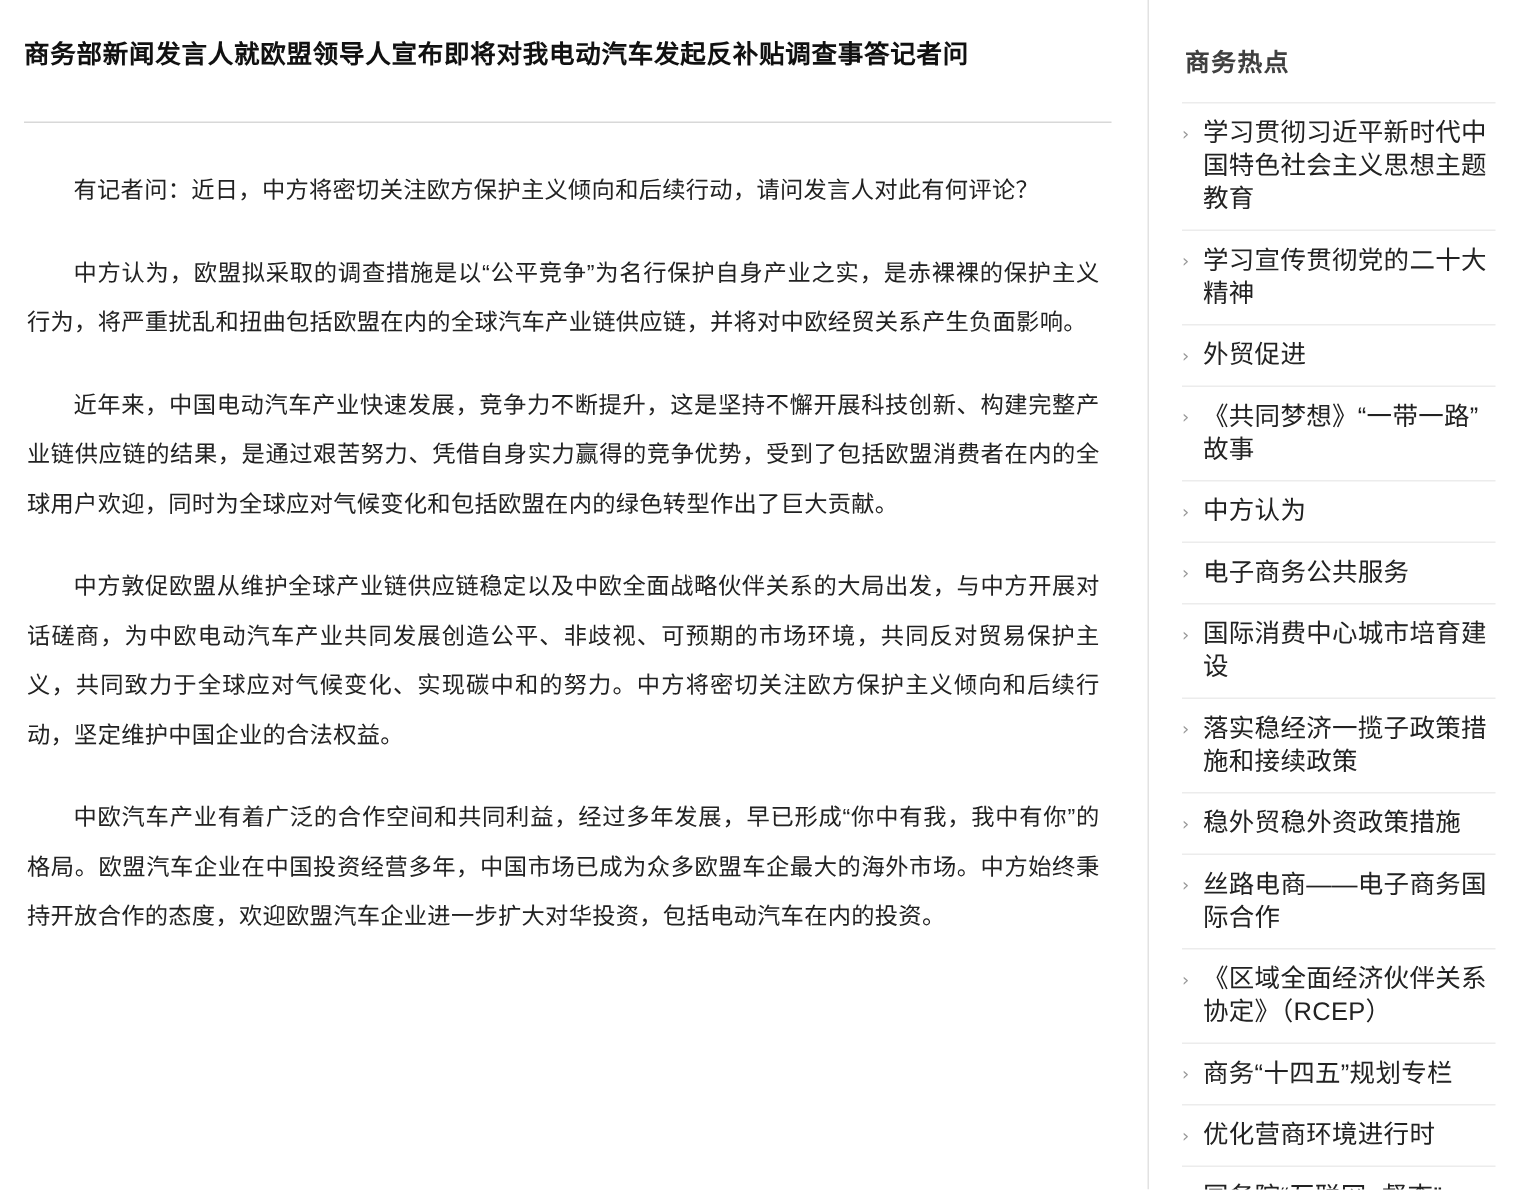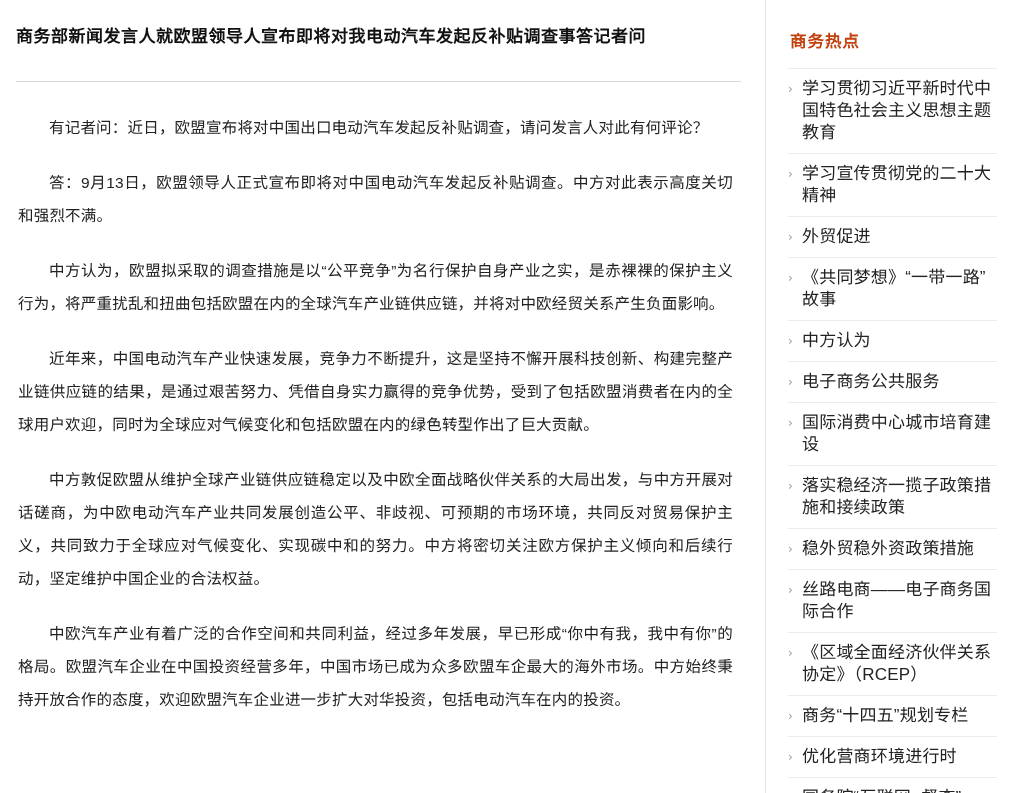--- a/index.html
+++ b/index.html
@@ -64,21 +64,21 @@
   
   .sidebar {
     width: 246px;
     box-sizing: border-box;
     border-left: 1px solid #e2e2e2;
     padding: 22px 14px 0 22px;
   }
   .sidebar-title {
     font-size: 16.5px;
     font-weight: bold;
-    color: #c2410c;
+    color: #404040;
     padding: 6px 0 16px 2px;
     letter-spacing: 1px;
   }
   .hot-list {
     list-style: none;
     margin: 0;
     padding: 0;
   }
   .hot-item {
     display: flex;
@@ -108,22 +108,21 @@
 </style>
 </head>
 <body>
 
 <div class="page">
 
   <div class="article">
     <h1 class="article-title">商务部新闻发言人就欧盟领导人宣布即将对我电动汽车发起反补贴调查事答记者问</h1>
     <hr class="title-rule">
     <div class="article-body">
-      <p class="indent first">有记者问：近日，欧盟宣布将对中国出口电动汽车发起反补贴调查，请问发言人对此有何评论？</p>
-      <p class="indent">答：9月13日，欧盟领导人正式宣布即将对中国电动汽车发起反补贴调查。中方对此表示高度关切和强烈不满。</p>
+      <p class="indent first">有记者问：近日，中方将密切关注欧方保护主义倾向和后续行动，请问发言人对此有何评论？</p>
       <p class="indent">中方认为，欧盟拟采取的调查措施是以“公平竞争”为名行保护自身产业之实，是赤裸裸的保护主义行为，将严重扰乱和扭曲包括欧盟在内的全球汽车产业链供应链，并将对中欧经贸关系产生负面影响。</p>
       <p class="indent">近年来，中国电动汽车产业快速发展，竞争力不断提升，这是坚持不懈开展科技创新、构建完整产业链供应链的结果，是通过艰苦努力、凭借自身实力赢得的竞争优势，受到了包括欧盟消费者在内的全球用户欢迎，同时为全球应对气候变化和包括欧盟在内的绿色转型作出了巨大贡献。</p>
       <p class="indent">中方敦促欧盟从维护全球产业链供应链稳定以及中欧全面战略伙伴关系的大局出发，与中方开展对话磋商，为中欧电动汽车产业共同发展创造公平、非歧视、可预期的市场环境，共同反对贸易保护主义，共同致力于全球应对气候变化、实现碳中和的努力。中方将密切关注欧方保护主义倾向和后续行动，坚定维护中国企业的合法权益。</p>
       <p class="indent">中欧汽车产业有着广泛的合作空间和共同利益，经过多年发展，早已形成“你中有我，我中有你”的格局。欧盟汽车企业在中国投资经营多年，中国市场已成为众多欧盟车企最大的海外市场。中方始终秉持开放合作的态度，欢迎欧盟汽车企业进一步扩大对华投资，包括电动汽车在内的投资。</p>
     </div>
   </div>
 
   <div class="sidebar">
     <div class="sidebar-title">商务热点</div>
     <ul class="hot-list">

